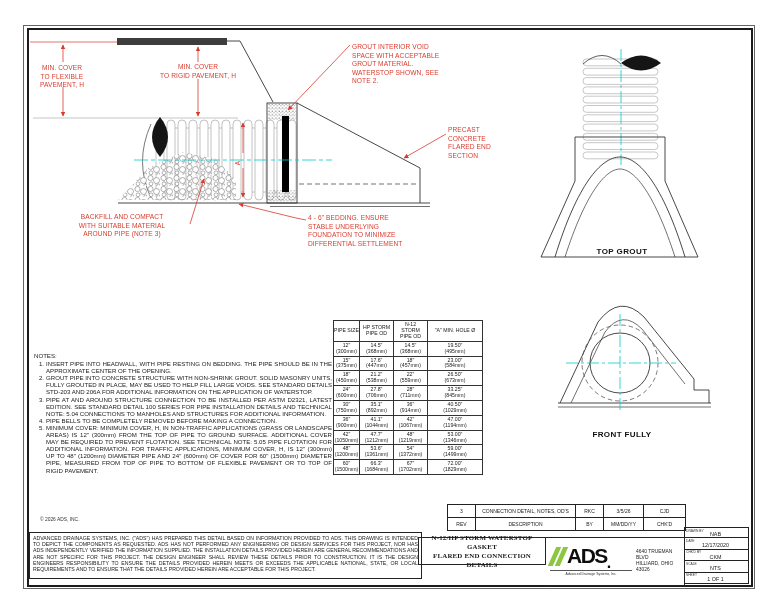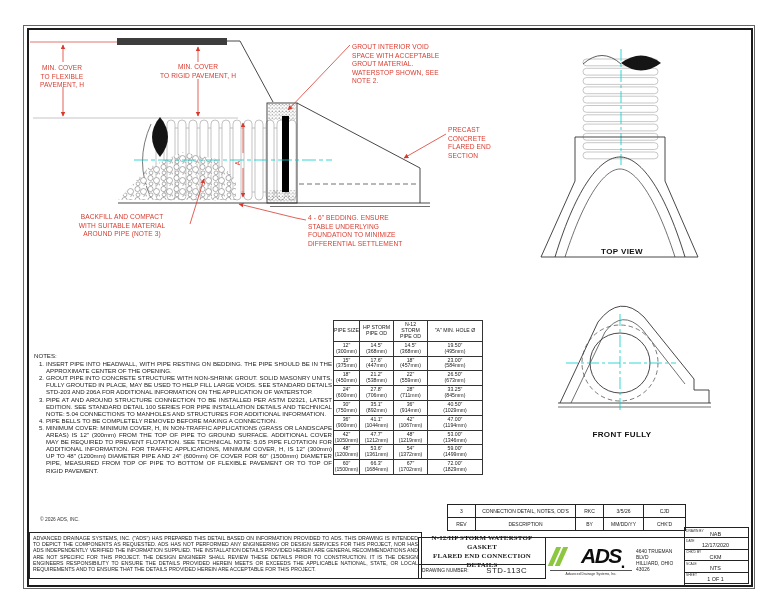--- a/index.html
+++ b/index.html
@@ -39,22 +39,22 @@
     display:flex;flex-direction:column;justify-content:center;}
   #title-box .t-line{font-family:"Liberation Serif",serif;font-weight:bold;font-size:6.9px;
     line-height:9px;text-align:center;letter-spacing:.2px;}
   #number-box{left:418px;top:563px;width:126px;height:15px;border:0.8px solid #222;border-top:none;
     display:flex;align-items:center;}
   #number-box .n-label{font-size:4.8px;padding-left:3px;color:#222;}
   #number-box .n-value{font-size:7.8px;letter-spacing:.6px;flex:1;text-align:center;}
   #logo-box{left:546px;top:537px;width:138px;height:47px;border:0.8px solid #222;border-left:none;}
   #logo{left:6px;top:7px;display:flex;align-items:center;height:22px;}
   .logo-slash{width:4.5px;height:19px;background:#8dc63f;transform:skewX(-24deg);margin-right:2.5px;}
-  #logo .logo-text{font-size:21px;font-weight:bold;font-style:italic;letter-spacing:-1.5px;
-    color:#0d0d0d;line-height:20px;margin-left:15px;}
+  #logo .logo-text{font-size:21px;font-weight:bold;letter-spacing:-1.5px;
+    color:#0d0d0d;line-height:20px;margin-left:1px;}
   #logo .logo-dot{font-size:16px;font-weight:bold;color:#0d0d0d;align-self:flex-end;line-height:8px;}
   #logo-sub{left:4px;top:32px;width:82px;font-size:3.4px;text-align:center;color:#333;
     border-top:0.5px solid #555;padding-top:1px;}
   #address{left:90px;top:11px;width:46px;font-size:4.9px;line-height:6px;white-space:pre-line;color:#222;}
   
   #info-col{left:684px;top:527px;width:65px;height:57px;}
   .info-box{position:relative;box-sizing:border-box;width:65px;height:11.4px;border:0.6px solid #222;
     border-top:none;}
   .info-box:first-child{border-top:0.6px solid #222;}
   .info-label{position:absolute;left:1px;top:0.5px;font-size:3.3px;color:#333;}
@@ -191,21 +191,21 @@
     <line x1="76" y1="4" x2="76" y2="120" stroke="#00cccc" stroke-width="0.8" stroke-dasharray="12 3 3 3"></line>
     <g stroke="#333" stroke-width="0.9" fill="none">
       <path d="M30,136 V92 H120 V136"></path>
       <line x1="30" y1="136" x2="-4" y2="212"></line>
       <line x1="120" y1="136" x2="153" y2="212"></line>
       <line x1="-4" y1="212" x2="153" y2="212"></line>
       <path d="M10,212 C32,140 56,112 75,112 C94,112 118,140 140,212"></path>
       <path d="M20,212 C40,150 60,124 75,124 C90,124 110,150 130,212" stroke-width="0.7"></path>
     </g>
   </svg>
-  <div class="abs view-label" style="left:577px;top:247px;width:90px;">TOP VIEW</div>
+  <div class="abs view-label" style="left:577px;top:247px;width:90px;">TOP GROUT</div>
 
   <svg class="abs" style="left:558px;top:288px;" width="195" height="130" viewBox="0 0 195 130">
     <g stroke="#333" fill="none">
       <path d="M2,115 L40,34 Q62,5 86,29 L136,91 L136,102 L151,102 L151,115" stroke-width="0.9"></path>
       <path d="M13,115 L47,44 Q64,21 84,41 L127,96" stroke-width="0.7"></path>
       <line x1="0" y1="115" x2="153" y2="115" stroke-width="0.9"></line>
       <line x1="0" y1="119" x2="153" y2="119" stroke-width="0.7"></line>
     </g>
     <circle cx="62" cy="75" r="30" stroke="#333" stroke-width="0.9" fill="none"></circle>
     <circle cx="62" cy="75" r="38" stroke="#444" stroke-width="0.7" fill="none" stroke-dasharray="4.5 3"></circle>
@@ -384,24 +384,20 @@
     </tbody>
       </table>
   </div>
 
   <div class="abs" id="disclaimer">ADVANCED DRAINAGE SYSTEMS, INC. ("ADS") HAS PREPARED THIS DETAIL BASED ON INFORMATION PROVIDED TO ADS.  THIS DRAWING IS INTENDED TO DEPICT THE COMPONENTS AS REQUESTED.  ADS HAS NOT PERFORMED ANY ENGINEERING OR DESIGN SERVICES FOR THIS PROJECT, NOR HAS ADS INDEPENDENTLY VERIFIED THE INFORMATION SUPPLIED.  THE INSTALLATION DETAILS PROVIDED HEREIN ARE GENERAL RECOMMENDATIONS AND ARE NOT SPECIFIC FOR THIS PROJECT.  THE DESIGN ENGINEER SHALL REVIEW THESE DETAILS PRIOR TO CONSTRUCTION.  IT IS THE DESIGN ENGINEERS RESPONSIBILITY TO ENSURE THE DETAILS PROVIDED HEREIN MEETS OR EXCEEDS THE APPLICABLE NATIONAL, STATE, OR LOCAL REQUIREMENTS AND TO ENSURE THAT THE DETAILS PROVIDED HEREIN ARE ACCEPTABLE FOR THIS PROJECT.</div>
 
   <div class="abs" id="title-box">
     <div class="t-line">N-12/HP STORM WATERSTOP GASKET</div>
     <div class="t-line">FLARED END CONNECTION DETAILS</div>
   </div>
-  <div class="abs" id="number-box">
-    <span class="n-label">DRAWING NUMBER:</span>
-    <span class="n-value">STD-113C</span>
-  </div>
   <div class="abs" id="logo-box">
     <div class="abs" id="logo">
       <div class="logo-slash"></div>
       <div class="logo-slash"></div>
       <span class="logo-text">ADS</span>
       <span class="logo-dot">.</span>
     </div>
     <div class="abs" id="logo-sub">Advanced Drainage Systems, Inc.</div>
     <div class="abs" id="address">4640 TRUEMAN BLVD
 HILLIARD, OHIO 43026</div>

